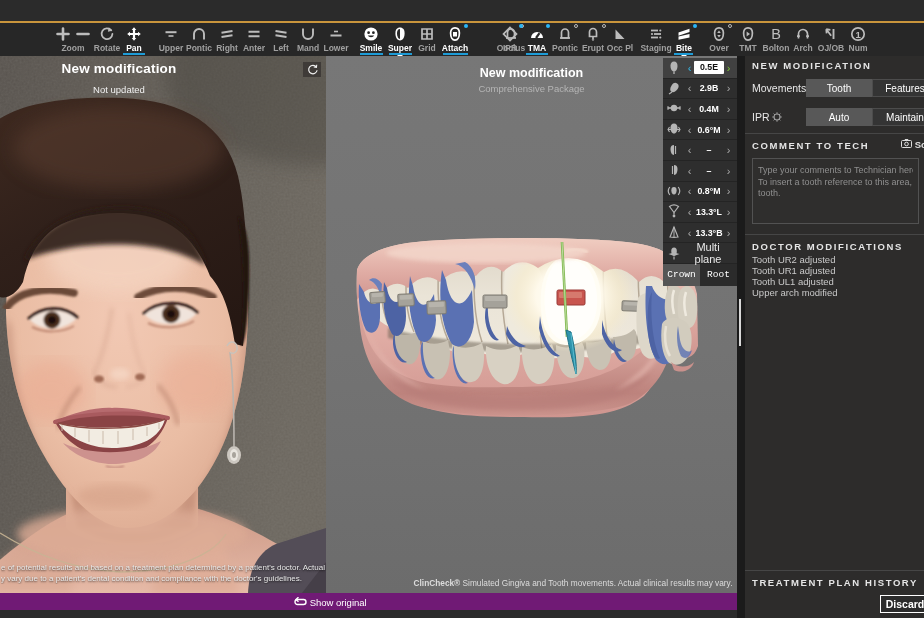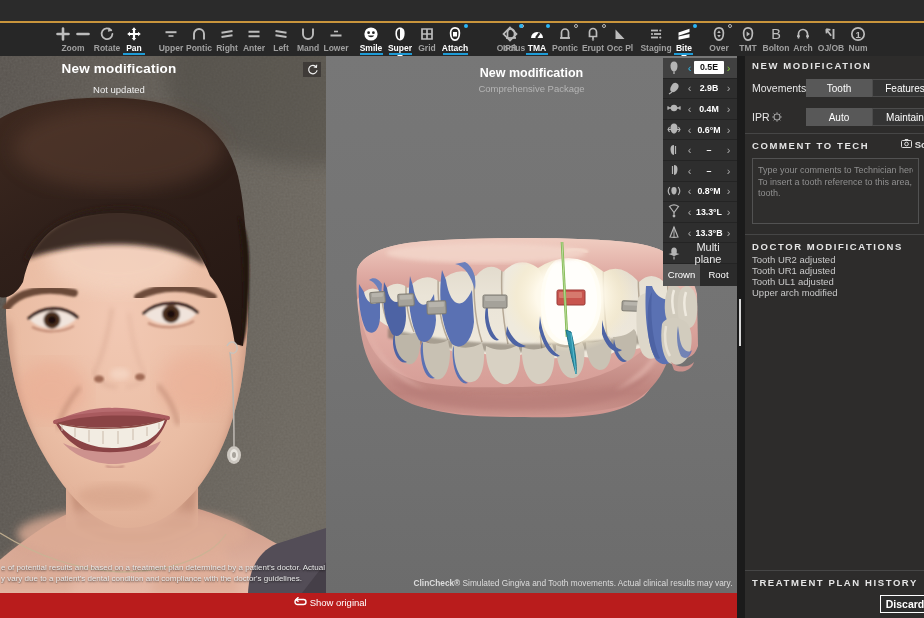--- a/index.html
+++ b/index.html
@@ -22,21 +22,21 @@
   border-left:3px solid transparent; border-right:3px solid transparent; border-top:3px solid #fff; }
 svg.tbi { display:block; }
 
 
 #photo { position:absolute; left:0; top:56px; width:326px; height:537px; background:#5f5a55; overflow:hidden; }
 #view3d { position:absolute; left:326px; top:56px; width:411px; height:537px;
   background:linear-gradient(180deg,#777777 0%,#737373 55%,#6c6c6c 100%); overflow:hidden; }
 #strip { position:absolute; left:737px; top:56px; width:8px; height:562px; background:#1b1b1b; }
 #thumb { position:absolute; left:739px; top:299px; width:2px; height:47px; background:#d8d8d8; }
 #rpanel { position:absolute; left:745px; top:56px; width:179px; height:562px; background:#2d2c2b; }
-#botbar { position:absolute; left:0; top:593px; width:737px; height:25px; background:#b91c1c; }
+#botbar { position:absolute; left:0; top:593px; width:737px; height:17px; background:#701a75; }
 
 
 .ph-title { position:absolute; left:0; top:5px; width:238px; text-align:center; color:#fff;
   font-size:13.5px; font-weight:600; letter-spacing:.2px; }
 .ph-sub { position:absolute; left:0; top:28px; width:238px; text-align:center; color:#f0f0f0; font-size:9.5px; }
 .ph-refresh { position:absolute; left:303px; top:6px; width:18px; height:15px; background:#3f3b38; 
   display:flex; align-items:center; justify-content:center; }
 .ph-disc { position:absolute; left:1px; top:506px; width:340px; color:#e9e9e9; font-size:8px; line-height:11px;
   text-shadow:0 1px 2px rgba(0,0,0,.7); white-space:nowrap; overflow:hidden; }
 
@@ -51,21 +51,21 @@
 .mrow { position:relative; width:74px; height:20.6px; border-bottom:1px solid #242424;
   display:flex; align-items:center; color:#ddd; }
 .mrow.hl { background:#414141; }
 .mrow .mic { width:22px; display:flex; justify-content:center; }
 .mrow .lt { width:9px; color:#aaa; font-size:11px; text-align:center; line-height:10px; }
 .mrow .val { width:30px; text-align:center; font-size:8.8px; font-weight:700; color:#fff; }
 .mrow .rt { width:9px; color:#aaa; font-size:11px; text-align:center; line-height:10px; }
 .mrow.hl .lt { color:#35b9e9; }
 .mrow.hl .rt { color:#7ec636; }
 .mrow.hl .val { background:#fff; color:#111; height:13px; line-height:13px; border-radius:1px; }
-.mbtns { display:flex; height:22px; }
+.mbtns { display:flex; height:22px;font-family:Liberation Mono, monospace; }
 .mbtn { flex:1; display:flex; align-items:center; justify-content:center; color:#fff; font-size:9.5px; }
 .mbtn.on { background:#555; }
 .mbtn.off { background:#2b2b2b; }
 
 
 .rp-h { position:absolute; left:7px; color:#e5e5e5; font-size:9.5px; font-weight:700; letter-spacing:1.6px; }
 .rp-lab { position:absolute; left:7px; color:#e8e8e8; font-size:10.5px; }
 .seg { position:absolute; width:66px; height:18px; display:flex; align-items:center; justify-content:center;
   color:#fff; font-size:10px; }
 .seg.on { background:#585858; }

